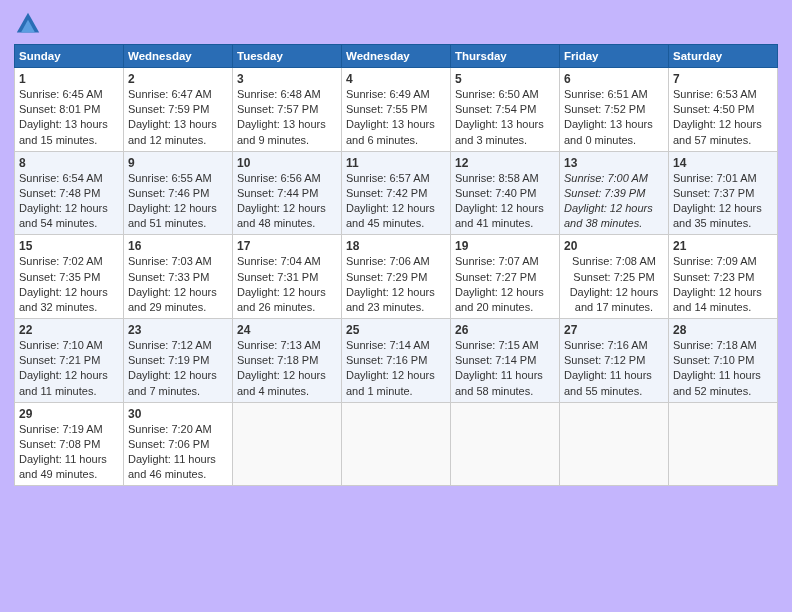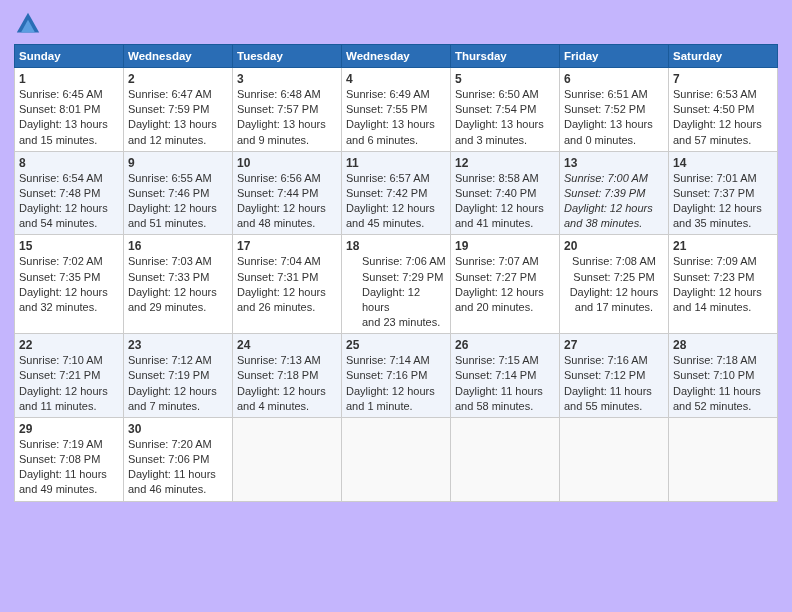--- a/index.html
+++ b/index.html
@@ -254,21 +254,21 @@
           </td>
           <td>
             <span class="day-num">17</span>
             <div class="day-info" style="white-space: pre-line;">Sunrise: 7:04 AM
 Sunset: 7:31 PM
 Daylight: 12 hours
 and 26 minutes.</div>
           </td>
           <td>
             <span class="day-num">18</span>
-            <div class="day-info" style="white-space: pre-line; margin-left: 16px;">Sunrise: 7:06 AM
+            <div class="day-info" style="white-space: pre-line;">Sunrise: 7:06 AM
 Sunset: 7:29 PM
 Daylight: 12 hours
 and 23 minutes.</div>
           </td>
           <td>
             <span class="day-num">19</span>
             <div class="day-info" style="white-space: pre-line;">Sunrise: 7:07 AM
 Sunset: 7:27 PM
 Daylight: 12 hours
 and 20 minutes.</div>

